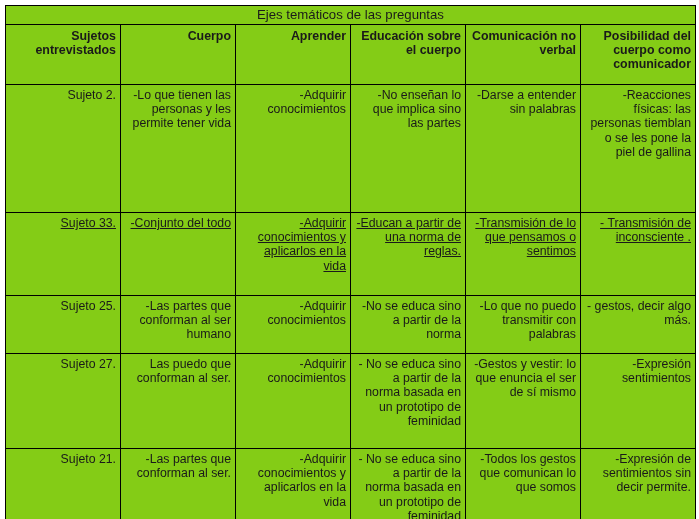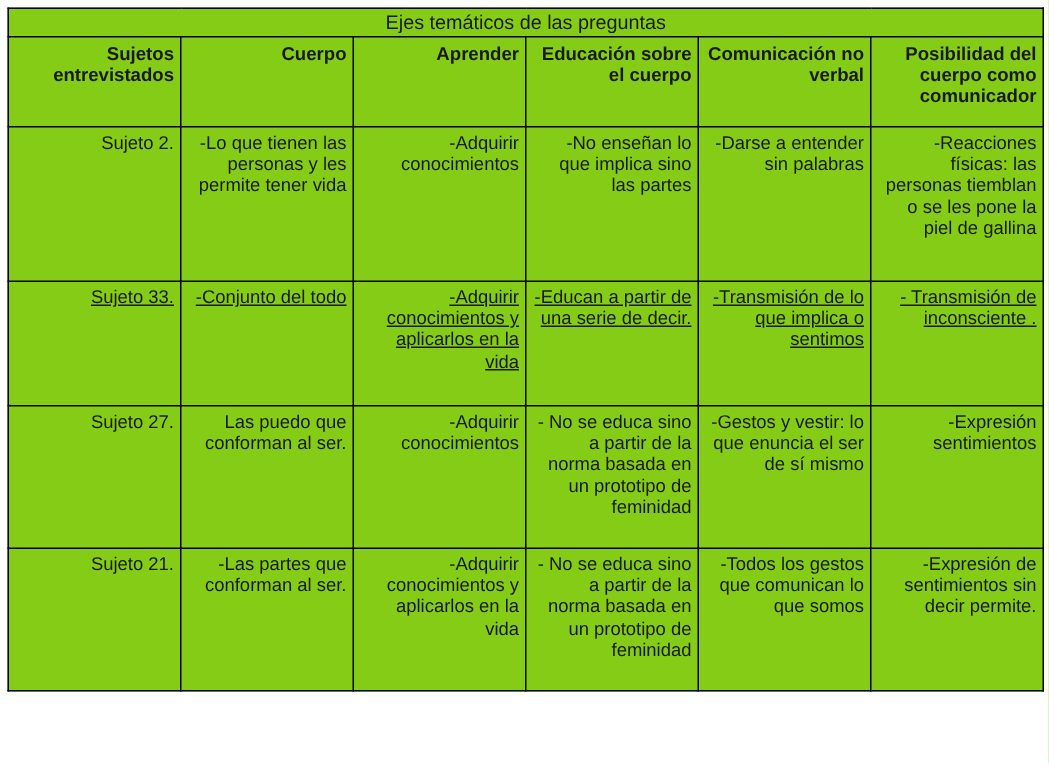--- a/index.html
+++ b/index.html
@@ -47,21 +47,21 @@
     padding: 1px 2px 2px 2px !important;
     height: 15px;
   }
   .head-cell {
     font-weight: bold !important;
     font-size: 12.4px !important;
     line-height: 14px !important;
     padding-top: 4px !important;
   }
   .r-head { height: 60px; }
-  .r1 { height: 103px; }
+  .r1 { height: 128px; }
   .r2 { height: 83px; text-decoration: underline; }
   .r3 { height: 58px; }
   .r4 { height: 95px; }
   .r5 { height: 95px; }
 
   .c0 { width: 105px; }
   .c1 { width: 127px; }
   .c2 { width: 107px; }
   .c3 { width: 126px; }
   .c4 { width: 118px; }
@@ -93,25 +93,33 @@
         <td class="c2">-Adquirir conocimientos</td>
         <td class="c3">-No enseñan lo que implica sino las partes</td>
         <td class="c4">-Darse a entender sin palabras</td>
         <td class="c5">-Reacciones físicas: las personas tiemblan o se les pone la piel de gallina</td>
       </tr>
 
       <tr class="r2">
         <td class="c0 subj">Sujeto 33.</td>
         <td class="c1">-Conjunto del todo</td>
         <td class="c2">-Adquirir conocimientos y aplicarlos en la vida</td>
-        <td class="c3">-Educan a partir de una serie de decir.</td>
-        <td class="c4">-Transmisión de lo que implica o sentimos</td>
+        <td class="c3">-Educan a partir de una norma de reglas.</td>
+        <td class="c4">-Transmisión de lo que pensamos o sentimos</td>
         <td class="c5">- Transmisión de inconsciente .</td>
       </tr>
 
+      <tr class="r3">
+        <td class="c0 subj">Sujeto 25.</td>
+        <td class="c1">-Las partes que conforman al ser humano</td>
+        <td class="c2">-Adquirir conocimientos</td>
+        <td class="c3">-No se educa sino a partir de la norma</td>
+        <td class="c4">-Lo que no puedo transmitir con palabras</td>
+        <td class="c5">- gestos, decir algo más.</td>
+      </tr>
 
       <tr class="r4">
         <td class="c0 subj">Sujeto 27.</td>
         <td class="c1">Las puedo que conforman al ser.</td>
         <td class="c2">-Adquirir conocimientos</td>
         <td class="c3">- No se educa sino a partir de la norma basada en un prototipo de feminidad</td>
         <td class="c4">-Gestos y vestir: lo que enuncia el ser de sí mismo</td>
         <td class="c5">-Expresión sentimientos</td>
       </tr>
 

